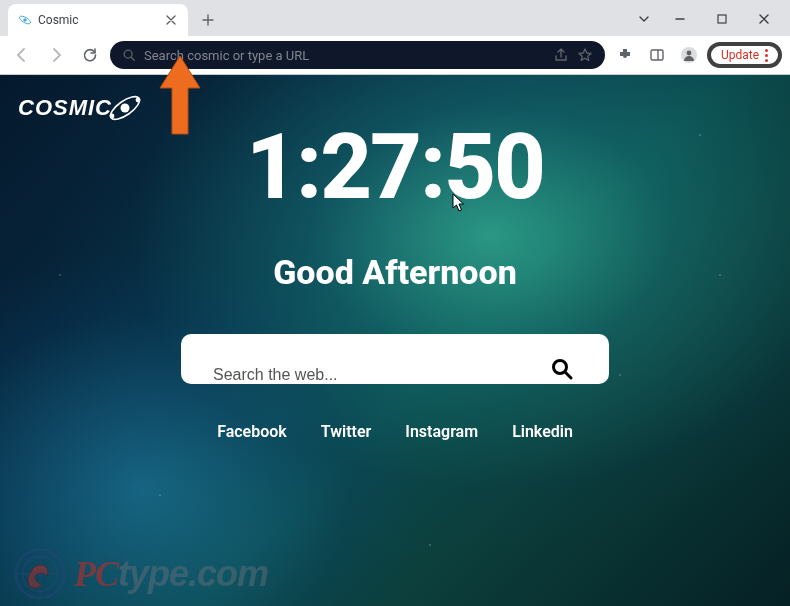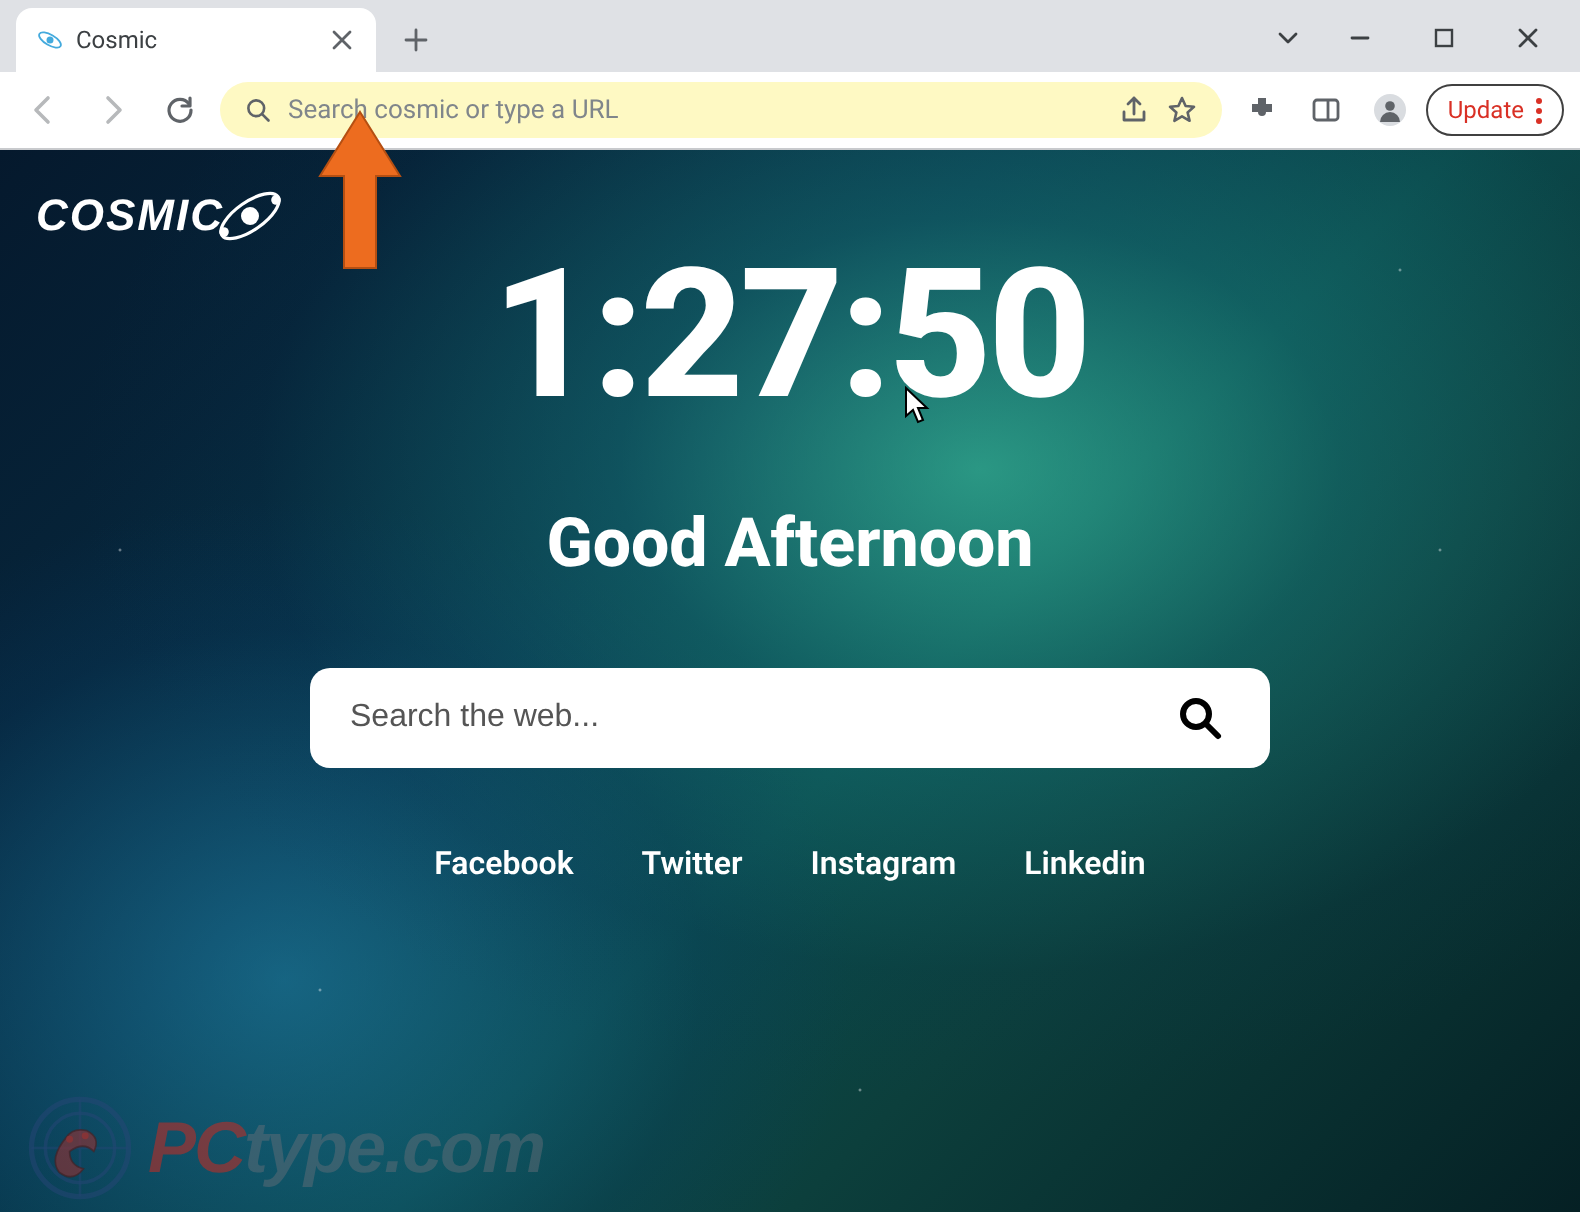--- a/index.html
+++ b/index.html
@@ -71,36 +71,36 @@
   width: 28px; height: 28px;
   display: flex; align-items: center; justify-content: center;
   color: #5f6368;
   border-radius: 50%;
   cursor: pointer;
 }
 .nav-btn.disabled { color: #b7b9bb; cursor: default; }
 .omnibox {
   flex: 1;
   height: 28px;
-  background: #fef9c3;
+  background: #0f172a;
   border-radius: 14px;
   display: flex;
   align-items: center;
   padding: 0 12px;
   gap: 8px;
   color: #80868b;
   font-size: 13px;
 }
 .omnibox .search-ic { width: 14px; height: 14px; color: #5f6368; flex-shrink:0; }
 .omnibox .spacer { flex: 1; }
 .omnibox .omni-ic { width: 16px; height: 16px; color: #5f6368; cursor: pointer; }
 .toolbar-actions { display: flex; align-items: center; gap: 4px; }
 .act-ic { width: 28px; height: 28px; display:flex; align-items:center; justify-content:center; color:#5f6368; cursor:pointer; }
 .update-btn {
-  border: 1px solid #404040;
+  border: 4px solid #404040;
   color: #d93025;
   border-radius: 14px;
   height: 26px;
   padding: 0 10px;
   font-size: 12px;
   display: flex;
   align-items: center;
   gap: 4px;
   cursor: pointer;
 }
@@ -164,27 +164,27 @@
   letter-spacing: -2px;
 }
 .greeting {
   margin-top: 32px;
   font-size: 34px;
   font-weight: 800;
   color: #fff;
 }
 .search-wrap {
   margin-top: 42px;
-  width: 480px;
+  width: 428px;
   height: 50px;
   background: #fff;
   border-radius: 10px;
   display: flex;
-  align-items: center;
-  padding: 0 20px;
+  align-items: flex-end;
+  padding: 0 32px;
 }
 .search-input {
   flex: 1;
   border: none;
   outline: none;
   font-size: 16px;
   color: #333;
 }
 .search-input::placeholder { color: #555; }
 .search-btn {
@@ -231,21 +231,21 @@
   width: 52px; height: 52px;
 }
 .watermark .wm-text {
   font-family: Arial, sans-serif;
   font-size: 36px;
   font-weight: 700;
   font-style: italic;
   color: rgba(100,110,120,0.7);
   letter-spacing: -1px;
 }
-.watermark .wm-text .accent { color: rgba(210,40,30,0.75); }
+.watermark .wm-text .accent { color: rgba(210,40,30,0.75); font-family: Liberation Serif, serif; }
 
 
 .cursor {
   position: absolute;
   left: 452px;
   top: 118px;
   pointer-events: none;
   z-index: 10;
 }
 </style>

